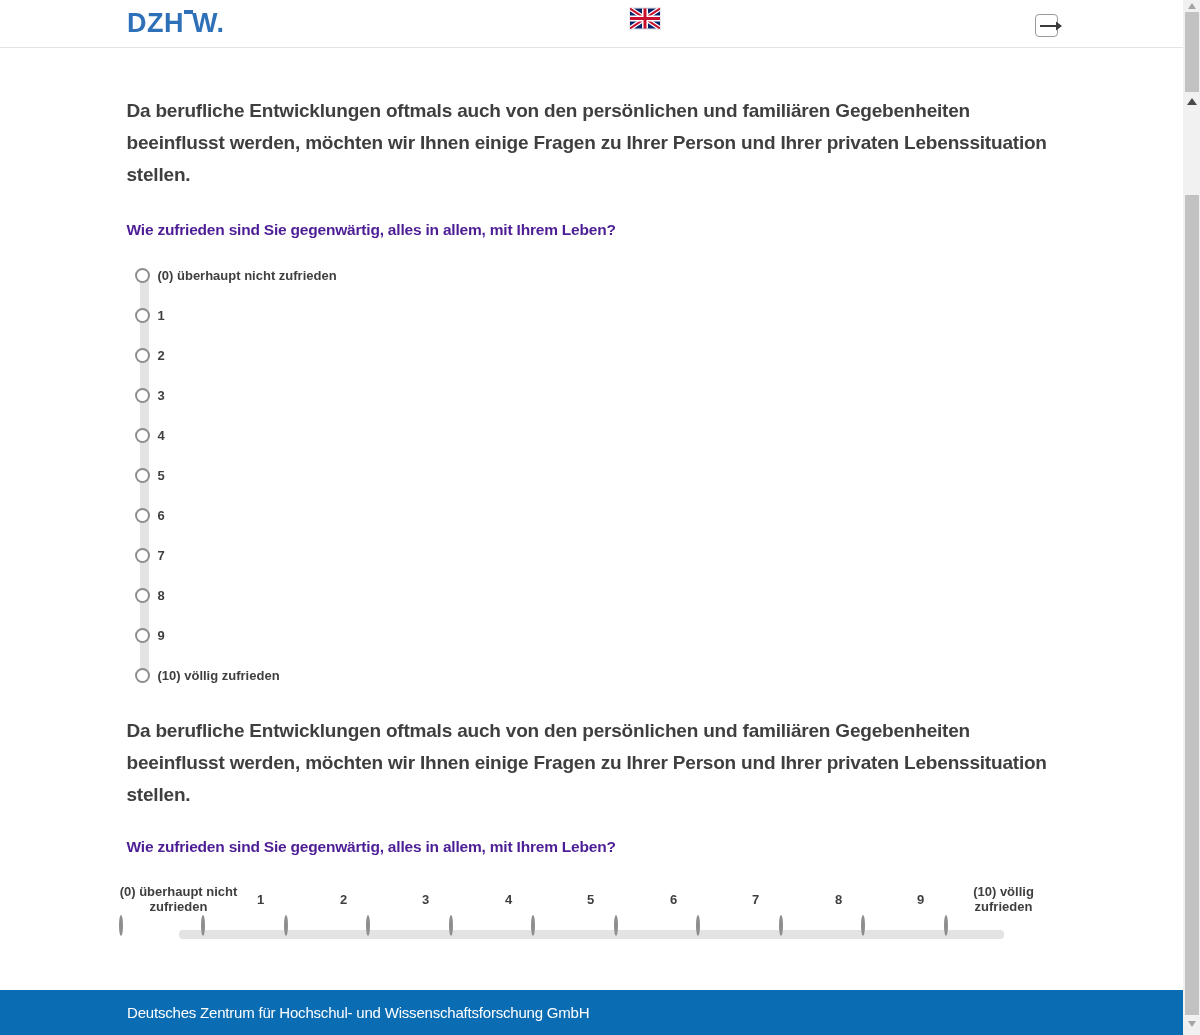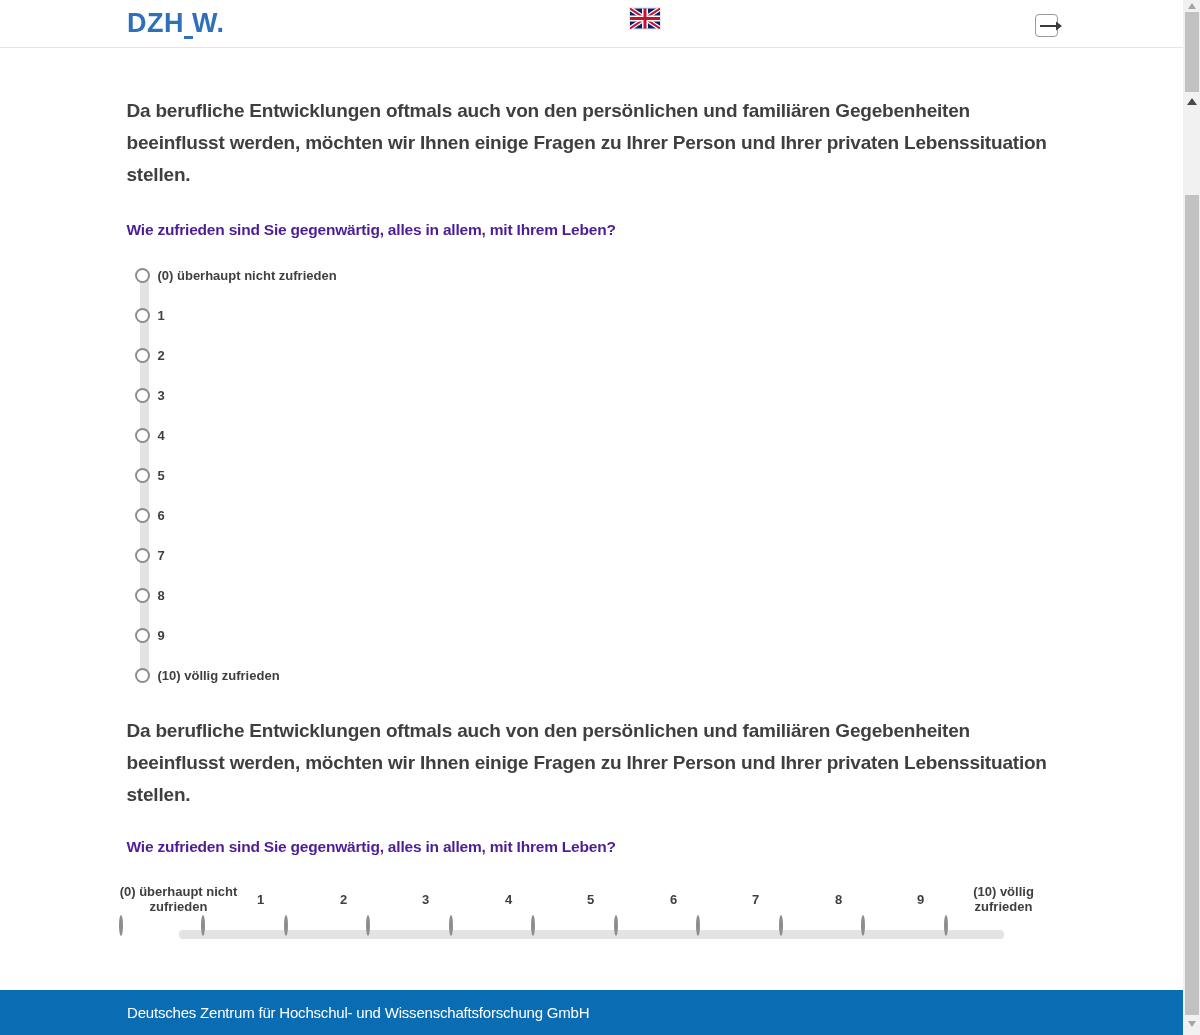--- a/index.html
+++ b/index.html
@@ -9,21 +9,21 @@
     background:#ffffff; color:#3f3f3f; position:relative;
   }
   .page { position:relative; width:1200px; height:1035px; background:#fff; }
 
   
   .header {
     position:absolute; top:0; left:0; width:1183px; height:48px;
     background:#fff; border-bottom:1px solid #e4e4e4;
   }
   .logo {
-    position:absolute; left:127px; top:8px; display:flex; align-items:flex-end;
+    position:absolute; left:127px; top:8px; display:flex; align-items:flex-start;
     color:#2f71b8; font-size:27px; font-weight:600; letter-spacing:0.5px; cursor:default;
   }
   .logo .logo-dash { width:9px; height:3.5px; background:#2f71b8; margin:2px -1px 0 0; }
   .flag {
     position:absolute; left:630px; top:8px; width:30px; height:21px; cursor:pointer;
     box-shadow:0 0 0 1px rgba(0,0,0,0.08);
   }
   .exit-btn {
     position:absolute; left:1035px; top:14px; width:23px; height:23px;
     border:1px solid #9a9a9a; border-radius:4px; background:#fff; cursor:pointer;

